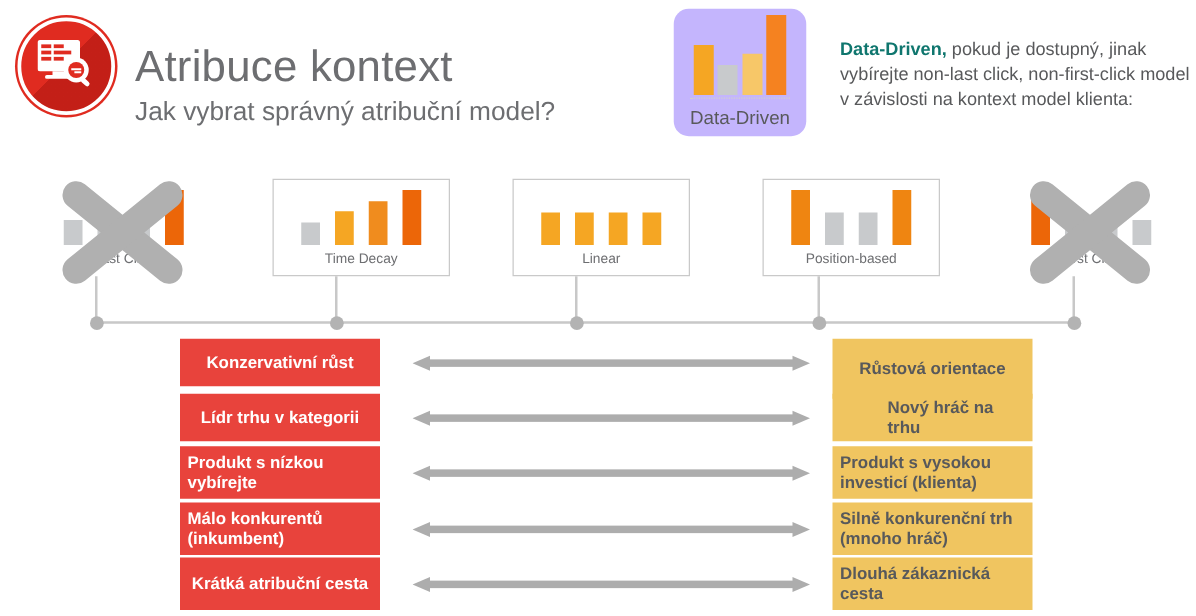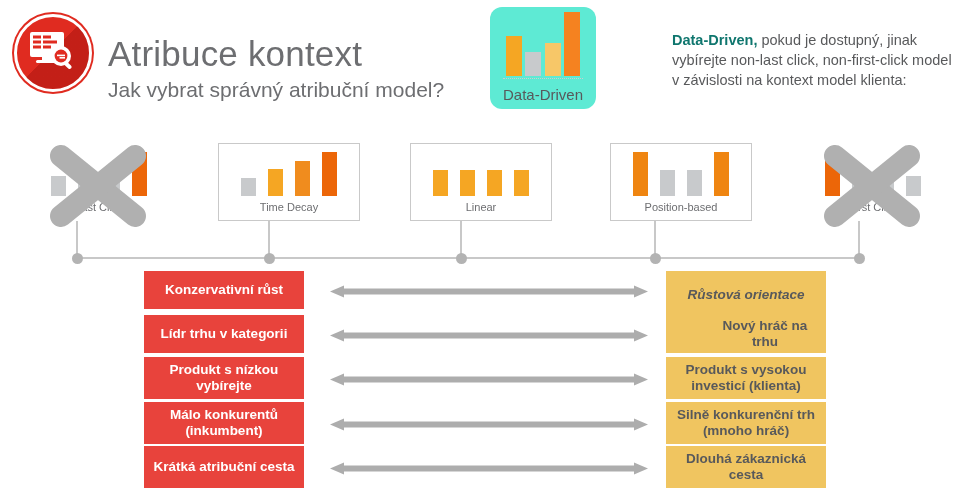--- a/index.html
+++ b/index.html
@@ -46,23 +46,23 @@
     position: absolute;
     left: 108px; top: 78px;
     font-size: 21px;
     color: #6d6e71;
     white-space: nowrap;
   }
 
   
   .dd-card {
     position: absolute;
-    left: 490px; top: 7px;
+    left: 539px; top: 7px;
     width: 106px; height: 102px;
-    background: #5eead4;
+    background: #c4b5fd;
     border-radius: 12px;
   }
   .dd-bars {
     position: absolute;
     left: 16px; right: 16px; bottom: 33px;
     height: 64px;
     display: flex;
     align-items: flex-end;
     justify-content: space-between;
   }
@@ -144,21 +144,21 @@
     pointer-events: none;
   }
 
   
   .row-left, .row-right {
     position: absolute;
     width: 160px;
     display: flex;
     align-items: center;
     justify-content: center;
-    text-align: center;
+    text-align: left;
     font-size: 13.5px;
     font-weight: bold;
     line-height: 16px;
     padding: 0 6px;
     box-sizing: border-box;
   }
   .row-left  { left: 144px; background: #e8433c; color: #ffffff; }
   .row-right { left: 666px; background: #f0c560; color: #58595b; }
 
   .arrow {
@@ -278,21 +278,21 @@
     <div class="cross" style="left: 817px;"><svg width="110" height="92" viewBox="0 0 110 92">
         <g stroke="#b0b0b0" stroke-width="22" stroke-linecap="round">
           <line x1="18" y1="16" x2="92" y2="76"></line>
           <line x1="92" y1="16" x2="18" y2="76"></line>
         </g>
       </svg></div>
   </div>
 
 <div id="rows">
     <div class="row-left" style="top: 271px; height: 38px;">Konzervativní růst</div>
-    <div class="row-right" style="top: 271px; height: 48px; font-style: italic;">Růstová orientace</div>
+    <div class="row-right" style="top: 271px; height: 48px;">Růstová orientace</div>
     <div class="arrow" style="top: 284px;"><svg width="318" height="13" viewBox="0 0 318 13">
         <polygon points="0,6.5 14,0.5 14,12.5" fill="#adadad"></polygon>
         <polygon points="318,6.5 304,0.5 304,12.5" fill="#adadad"></polygon>
         <rect x="12" y="3.5" width="294" height="6" fill="#adadad"></rect>
       </svg></div>
     <div class="row-left" style="top: 315px; height: 38px;">Lídr trhu v kategorii</div>
     <div class="row-right" style="top: 315px; height: 38px; padding-left: 44px;">Nový hráč na trhu</div>
     <div class="arrow" style="top: 328px;"><svg width="318" height="13" viewBox="0 0 318 13">
         <polygon points="0,6.5 14,0.5 14,12.5" fill="#adadad"></polygon>
         <polygon points="318,6.5 304,0.5 304,12.5" fill="#adadad"></polygon>

